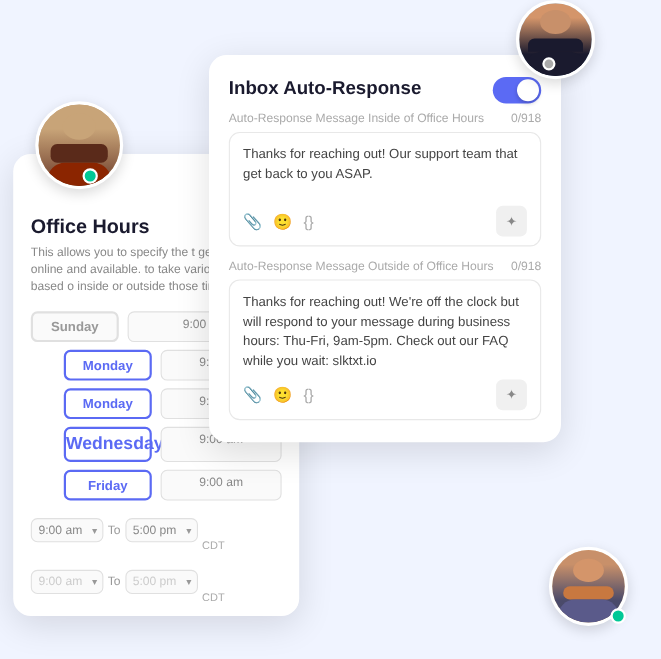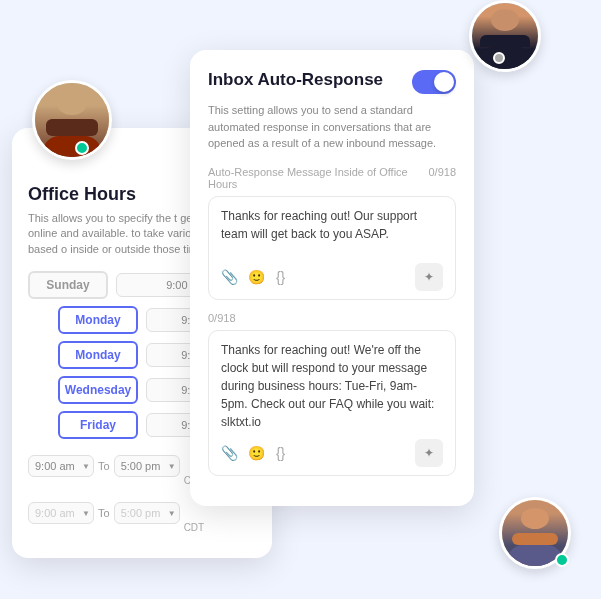--- a/index.html
+++ b/index.html
@@ -9,26 +9,26 @@
       background: #f0f4ff;
       font-family: -apple-system, BlinkMacSystemFont, 'Segoe UI', sans-serif;
       overflow: hidden;
       position: relative;
     }
 
     
     .office-hours-card {
       position: absolute;
       left: 12px;
-      top: 128px;
+      top: 140px;
       width: 260px;
       background: #fff;
       border-radius: 16px;
       box-shadow: 0 8px 32px rgba(0,0,0,0.12);
-      padding: 20px 16px 18px;
+      padding: 20px 16px 4px;
       z-index: 1;
     }
 
     .avatar-oh {
       position: absolute;
       top: -48px;
       left: 20px;
       width: 80px;
       height: 80px;
       border-radius: 50%;
@@ -63,21 +63,20 @@
       line-height: 1.4;
       margin-bottom: 14px;
     }
 
     .days-table {
       width: 100%;
     }
 
     .day-row {
       display: flex;
-      align-items: center;
       margin-bottom: 7px;
       gap: 8px;
     }
 
     .day-btn {
       width: 80px;
       padding: 5px 0;
       border-radius: 6px;
       font-size: 12px;
       font-weight: 600;
@@ -147,25 +146,25 @@
       font-size: 10px;
       color: #aaa;
       margin-top: 29px;
     }
 
     
     .inbox-card {
       position: absolute;
       left: 190px;
       top: 50px;
-      width: 284px;
+      width: 320px;
       background: #fff;
       border-radius: 16px;
       box-shadow: 0 8px 32px rgba(0,0,0,0.12);
-      padding: 20px 18px 18px;
+      padding: 20px 18px 8px;
       z-index: 2;
     }
 
     .inbox-header {
       display: flex;
       align-items: flex-start;
       justify-content: space-between;
       margin-bottom: 8px;
     }
 
@@ -378,21 +377,21 @@
       <div class="day-btn active">Monday</div>
       <div class="time-input">9:00 am</div>
     </div>
 
     <div class="day-row">
       <div class="day-btn active">Monday</div>
       <div class="time-input">9:00 am</div>
     </div>
 
     <div class="day-row">
-      <div class="day-btn active" style="font-size:12px;">Wednesday</div>
+      <div class="day-btn active" style="font-size:16px;">Wednesday</div>
       <div class="time-input">9:00 am</div>
     </div>
 
     <div class="day-row">
       <div class="day-btn active">Friday</div>
       <div class="time-input">9:00 am</div>
     </div>
 
     <div class="day-row">
       <div class="time-row-full">
@@ -434,43 +433,43 @@
   </div>
 </div>
 
 <div class="inbox-card">
   <div class="inbox-header">
     <div class="inbox-title">Inbox Auto-Response</div>
     <div class="toggle">
       <div class="toggle-knob"></div>
     </div>
   </div>
-  <div class="inbox-desc">This setting allows you to send a standard automated response in conversations that are opened as a result of a new inbound message.</div>
 
   <div class="section-label">
     <span>Auto-Response Message Inside of Office Hours</span>
     <span>0/918</span>
   </div>
   <div class="message-box">
-    <div class="message-text" contenteditable="true" style="">Thanks for reaching out! Our support team will get back to you ASAP.</div>
+    <div class="message-text" contenteditable="true" style="">Thanks for reaching out! Our support team that get back to you ASAP.</div>
     <div class="toolbar-row">
       <div class="toolbar-icons">
         <span class="toolbar-icon">📎</span>
         <span class="toolbar-icon">🙂</span>
         <span class="toolbar-icon">{}</span>
       </div>
       <div class="ai-btn">✦</div>
     </div>
   </div>
 
   <div class="section-label">
+    <span>Auto-Response Message Outside of Office Hours</span>
     <span>0/918</span>
   </div>
   <div class="message-box">
-    <div class="message-text" contenteditable="true" style="">Thanks for reaching out! We're off the clock but will respond to your message during business hours: Tue-Fri, 9am-5pm. Check out our FAQ while you wait: slktxt.io</div>
+    <div class="message-text" contenteditable="true" style="">Thanks for reaching out! We're off the clock but will respond to your message during business hours: Thu-Fri, 9am-5pm. Check out our FAQ while you wait: slktxt.io</div>
     <div class="toolbar-row">
       <div class="toolbar-icons">
         <span class="toolbar-icon">📎</span>
         <span class="toolbar-icon">🙂</span>
         <span class="toolbar-icon">{}</span>
       </div>
       <div class="ai-btn">✦</div>
     </div>
   </div>
 </div>

